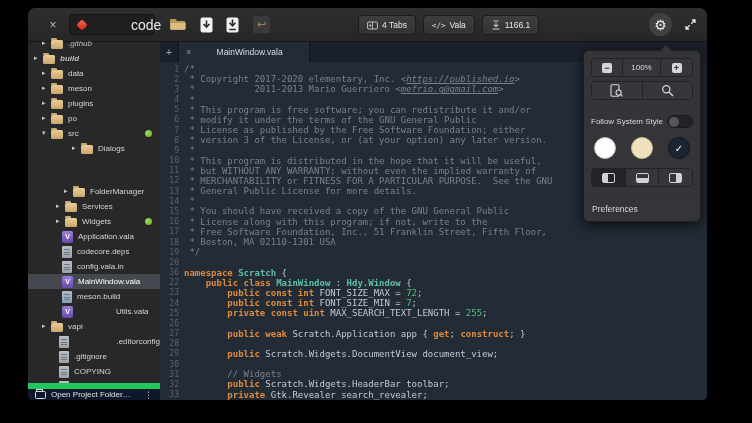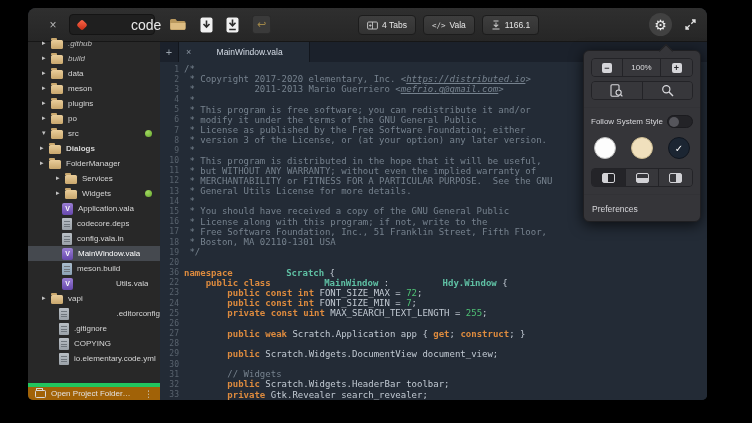--- a/index.html
+++ b/index.html
@@ -47,21 +47,21 @@
   .tree-icon.vala{width:11px;height:12px;background:linear-gradient(#9b7fd4,#6647ad);border-radius:2px;
         color:#fff;font:bold 7px/12px "Liberation Sans",sans-serif;text-align:center;}
   .tree-icon.file,.tree-icon.build{width:10px;height:12px;background:linear-gradient(#b9bfc5,#9aa1a8);border-radius:1px;}
   .tree-icon.build{background:linear-gradient(#a9bccc,#8ba2b5);}
   .tree-icon.file::after,.tree-icon.build::after{content:"";position:absolute;left:2px;right:2px;top:3px;height:6px;
         background:repeating-linear-gradient(#6f767d 0 1px,transparent 1px 2.6px);}
   .tree-label{white-space:nowrap;overflow:hidden;}
   .tree-label.italic{font-style:italic;color:#bdbdbd;}
   .badge-dot{position:absolute;right:8px;width:7px;height:7px;border-radius:50%;
         background:radial-gradient(circle at 35% 30%,#9fd85e,#6aa930);}
-  .side-footer{height:17px;border-top:4px solid #22c55e;background:#a16207;display:flex;align-items:center;
+  .side-footer{height:17px;border-top:6px solid #22c55e;background:#0f172a;display:flex;align-items:center;
         padding:0 7px;gap:5px;color:#e3e3e3;font-size:8px;flex:none;}
   .folder-outline{width:11px;height:8px;border:1px solid #d9d9d9;border-radius:1.5px;position:relative;flex:none;}
   .folder-outline::before{content:"";position:absolute;top:-3px;left:0;width:5px;height:2px;border:1px solid #d9d9d9;border-bottom:none;border-radius:1px 1px 0 0;}
   .side-footer .flbl{flex:1;white-space:nowrap;overflow:hidden;}
   .vdots{color:#cfcfcf;font-size:9px;letter-spacing:0;}
 
   
   .editor{flex:1;display:flex;flex-direction:column;background:#232b36;min-width:0;}
   .tabbar{height:20px;background:#1b212b;display:flex;align-items:stretch;flex:none;}
   .newtab{width:18px;display:flex;align-items:center;justify-content:center;color:#9aa3ad;font-size:11px;}
@@ -69,21 +69,21 @@
         display:flex;align-items:center;padding:0 7px;gap:6px;}
   .doc-tab .tclose{color:#8d97a3;font-size:9px;flex:none;}
   .doc-tab .tlbl{flex:1;text-align:center;color:#d7dee8;font-size:8.5px;white-space:nowrap;overflow:hidden;}
   .codearea{flex:1;overflow:hidden;padding-top:2px;font-family:"DejaVu Sans Mono",monospace;}
   .code-line{height:10.18px;display:flex;align-items:center;white-space:pre;}
   .gutter{width:24px;flex:none;text-align:right;padding-right:5px;color:#59636e;font-size:8px;}
   .code-text{font-size:9px;letter-spacing:0;}
   .tok-c{color:#76828e;}
   .tok-l{color:#76828e;font-style:italic;text-decoration:underline;}
   .tok-k{color:#de8b3e;font-weight:bold;}
-  .tok-t{color:#5fc0a4;font-weight:bold;margin-left:48px;}
+  .tok-t{color:#5fc0a4;font-weight:bold;}
   .tok-n{color:#4fc175;}
   .tok-p{color:#c2cad3;}
 
   
   .popover{position:absolute;left:555px;top:42px;width:118px;background:#353539;border:1px solid #1f1f22;
         border-radius:6px;box-shadow:0 3px 14px rgba(0,0,0,.7);padding:7px;z-index:5;}
   .popover::before{content:"";position:absolute;top:-5px;left:77px;width:9px;height:9px;background:#353539;
         border-left:1px solid #1f1f22;border-top:1px solid #1f1f22;transform:rotate(45deg);}
   .linked{display:flex;border:1px solid #232327;border-radius:4px;overflow:hidden;}
   .linked .cell{background:#37373b;height:17px;display:flex;align-items:center;justify-content:center;
@@ -190,21 +190,21 @@
     </div>
 
     <div class="body">
       <div class="sidebar">
         <div class="tree">
             <div class="tree-row" style="padding-left: 14px;">
               <span class="expander collapsed"></span>
               <span class="tree-icon folder"></span>
               <span class="tree-label italic">.github</span>
             </div>
-            <div class="tree-row" style="padding-left: 14px;">
+            <div class="tree-row" style="padding-left: 6px; font-weight: bold;">
               <span class="expander collapsed"></span>
               <span class="tree-icon folder"></span>
               <span class="tree-label italic">build</span>
             </div>
             <div class="tree-row" style="padding-left: 14px;">
               <span class="expander collapsed"></span>
               <span class="tree-icon folder"></span>
               <span class="tree-label">data</span>
             </div>
             <div class="tree-row" style="padding-left: 14px;">
@@ -221,26 +221,26 @@
               <span class="expander collapsed"></span>
               <span class="tree-icon folder"></span>
               <span class="tree-label">po</span>
             </div>
             <div class="tree-row" style="padding-left: 14px;">
               <span class="expander expanded"></span>
               <span class="tree-icon folder"></span>
               <span class="tree-label">src</span>
               <span class="badge-dot"></span>
             </div>
-            <div class="tree-row" style="padding-left: 12px; font-weight: bold;">
+            <div class="tree-row" style="padding-left: 44px;">
               <span class="expander collapsed"></span>
               <span class="tree-icon folder"></span>
               <span class="tree-label">Dialogs</span>
             </div>
-            <div class="tree-row" style="padding-left: 12px;">
+            <div class="tree-row" style="padding-left: 36px; margin-top: 28px;">
               <span class="expander collapsed"></span>
               <span class="tree-icon folder"></span>
               <span class="tree-label">FolderManager</span>
             </div>
             <div class="tree-row" style="padding-left: 28px;">
               <span class="expander collapsed"></span>
               <span class="tree-icon folder"></span>
               <span class="tree-label">Services</span>
             </div>
             <div class="tree-row" style="padding-left: 28px;">
@@ -305,32 +305,32 @@
       <div class="editor">
         <div class="tabbar">
           <span class="newtab">+</span>
           <div class="doc-tab">
             <span class="tclose">×</span>
             <span class="tlbl">MainWindow.vala</span>
           </div>
         </div>
         <div class="codearea">
             <div class="code-line"><span class="gutter">1</span><span class="code-text"><span class="tok-c">/*</span></span></div>
-            <div class="code-line"><span class="gutter">2</span><span class="code-text"><span class="tok-c"> * Copyright 2017-2020 elementary, Inc. &lt;</span><span class="tok-l">https://distributed.io</span><span class="tok-c">&gt;</span></span></div>
+            <div class="code-line"><span class="gutter">2</span><span class="code-text"><span class="tok-c"> * Copyright 2017-2020 elementary, Inc. &lt;</span><span class="tok-l">https://published.io</span><span class="tok-c">&gt;</span></span></div>
             <div class="code-line"><span class="gutter">3</span><span class="code-text"><span class="tok-c"> *           2011-2013 Mario Guerriero &lt;</span><span class="tok-l">mefrio.g@gmail.com</span><span class="tok-c">&gt;</span></span></div>
             <div class="code-line"><span class="gutter">4</span><span class="code-text"><span class="tok-c"> *</span></span></div>
             <div class="code-line"><span class="gutter">5</span><span class="code-text"><span class="tok-c"> * This program is free software; you can redistribute it and/or</span></span></div>
             <div class="code-line"><span class="gutter">6</span><span class="code-text"><span class="tok-c"> * modify it under the terms of the GNU General Public</span></span></div>
             <div class="code-line"><span class="gutter">7</span><span class="code-text"><span class="tok-c"> * License as published by the Free Software Foundation; either</span></span></div>
             <div class="code-line"><span class="gutter">8</span><span class="code-text"><span class="tok-c"> * version 3 of the License, or (at your option) any later version.</span></span></div>
             <div class="code-line"><span class="gutter">9</span><span class="code-text"><span class="tok-c"> *</span></span></div>
             <div class="code-line"><span class="gutter">10</span><span class="code-text"><span class="tok-c"> * This program is distributed in the hope that it will be useful,</span></span></div>
             <div class="code-line"><span class="gutter">11</span><span class="code-text"><span class="tok-c"> * but WITHOUT ANY WARRANTY; without even the implied warranty of</span></span></div>
             <div class="code-line"><span class="gutter">12</span><span class="code-text"><span class="tok-c"> * MERCHANTABILITY or FITNESS FOR A PARTICULAR PURPOSE.  See the GNU</span></span></div>
-            <div class="code-line"><span class="gutter">13</span><span class="code-text"><span class="tok-c"> * General Utils License for more details.</span></span></div>
+            <div class="code-line"><span class="gutter">13</span><span class="code-text"><span class="tok-c"> * General Public License for more details.</span></span></div>
             <div class="code-line"><span class="gutter">14</span><span class="code-text"><span class="tok-c"> *</span></span></div>
             <div class="code-line"><span class="gutter">15</span><span class="code-text"><span class="tok-c"> * You should have received a copy of the GNU General Public</span></span></div>
             <div class="code-line"><span class="gutter">16</span><span class="code-text"><span class="tok-c"> * License along with this program; if not, write to the</span></span></div>
             <div class="code-line"><span class="gutter">17</span><span class="code-text"><span class="tok-c"> * Free Software Foundation, Inc., 51 Franklin Street, Fifth Floor,</span></span></div>
             <div class="code-line"><span class="gutter">18</span><span class="code-text"><span class="tok-c"> * Boston, MA 02110-1301 USA</span></span></div>
             <div class="code-line"><span class="gutter">19</span><span class="code-text"><span class="tok-c"> */</span></span></div>
             <div class="code-line"><span class="gutter">20</span><span class="code-text"></span></div>
             <div class="code-line"><span class="gutter">36</span><span class="code-text"><span class="tok-k">namespace</span><span class="tok-p"> </span><span class="tok-t">Scratch</span><span class="tok-p"> {</span></span></div>
             <div class="code-line"><span class="gutter">22</span><span class="code-text"><span class="tok-p">    </span><span class="tok-k">public class</span><span class="tok-p"> </span><span class="tok-t">MainWindow</span><span class="tok-p"> : </span><span class="tok-t">Hdy.Window</span><span class="tok-p"> {</span></span></div>
             <div class="code-line"><span class="gutter">23</span><span class="code-text"><span class="tok-p">        </span><span class="tok-k">public const int</span><span class="tok-p"> FONT_SIZE_MAX = </span><span class="tok-n">72</span><span class="tok-p">;</span></span></div>

